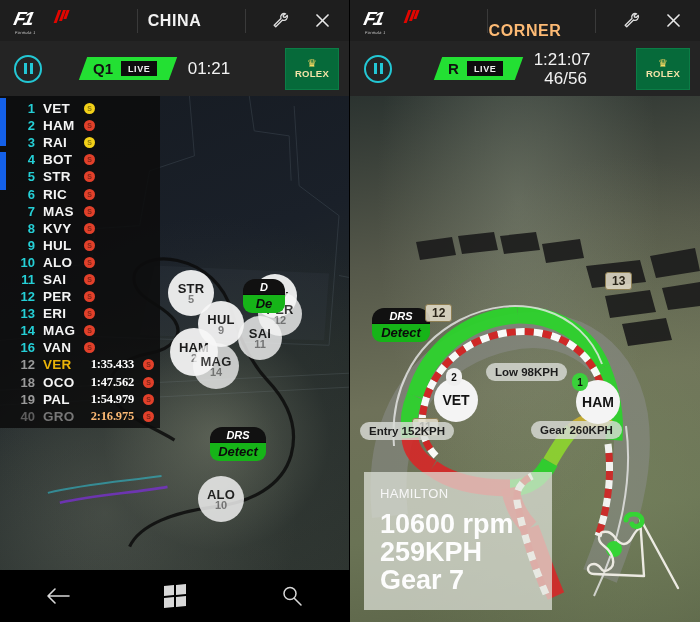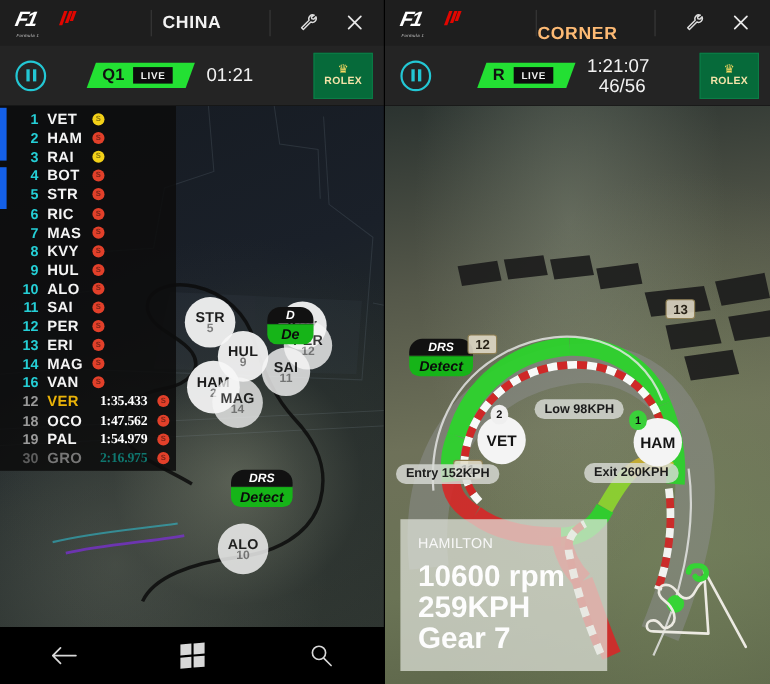--- a/index.html
+++ b/index.html
@@ -119,21 +119,21 @@
     width: 11px; height: 11px; border-radius:50%; margin-left: 3px;
     display:flex; align-items:center; justify-content:center;
     font-size: 7px; font-weight:bold; color: rgba(0,0,0,.45);
   }
   .tyre.SS { background: #e2402a; }
   .tyre.S  { background: #f3d118; }
   .row .lt {
     position:absolute; right: 26px; font-size: 12.5px; font-weight: bold; color:#fff;
     font-family: Liberation Serif, serif; letter-spacing: -.2px;
   }
-  .row.dim .lt { color: #0f766e; text-align: right; }
+  .row.dim .lt { color: #fdba74; text-align: right; }
   .row .tyre.right { position:absolute; right: 6px; margin:0; }
 
   .scrollbar { position:absolute; left:0; top:0; width: 6px; z-index: 9; }
   .scrollbar i { position:absolute; left:0; width: 6px; background: #1460e8; display:block;}
 
   
   .bubble {
     position:absolute; background: rgba(246,246,246,.93); border-radius: 50%;
     display:flex; align-items:center; justify-content:center; flex-direction:column;
     color:#1b1b1b; font-weight: bold; z-index: 6;
@@ -406,21 +406,21 @@
               <span class="tyre SS right">S</span>
               <span class="lt">1:47.562</span>
             </div>
             <div class="row grey">
               <span class="pos">19</span>
               <span class="abbr">PAL</span>
               <span class="tyre SS right">S</span>
               <span class="lt">1:54.979</span>
             </div>
             <div class="row dim">
-              <span class="pos">30</span>
+              <span class="pos">40</span>
               <span class="abbr dim">GRO</span>
               <span class="tyre SS right">S</span>
               <span class="lt">2:16.975</span>
             </div>
           </div>
       </div>
       <div class="scrollbar">
         <i style="top:2px;height:48px;"></i>
         <i style="top:56px;height:38px;"></i>
       </div>
@@ -557,21 +557,21 @@
         </div>
         <div class="cornerbox" style="left:75px;top:208px;">
           <span>12</span>
         </div>
         <div class="cornerbox" style="left:255px;top:176px;">
           <span>13</span>
         </div>
 
         <div class="spdlbl" style="left:10px;top:326px;">Entry 152KPH</div>
         <div class="spdlbl" style="left:136px;top:267px;">Low 98KPH</div>
-        <div class="spdlbl" style="left:181px;top:325px;">Exit 260KPH</div>
+        <div class="spdlbl" style="left:181px;top:325px;">Gear 260KPH</div>
 
         <div class="pill-num white" style="left:96px;top:272px;">2</div>
         <div class="marker-car" style="left:84px;top:282px;">
           <span>VET</span>
         </div>
         <div class="pill-num" style="left:222px;top:277px;">1</div>
         <div class="marker-car" style="left:226px;top:284px;">
           <span>HAM</span>
         </div>
 

